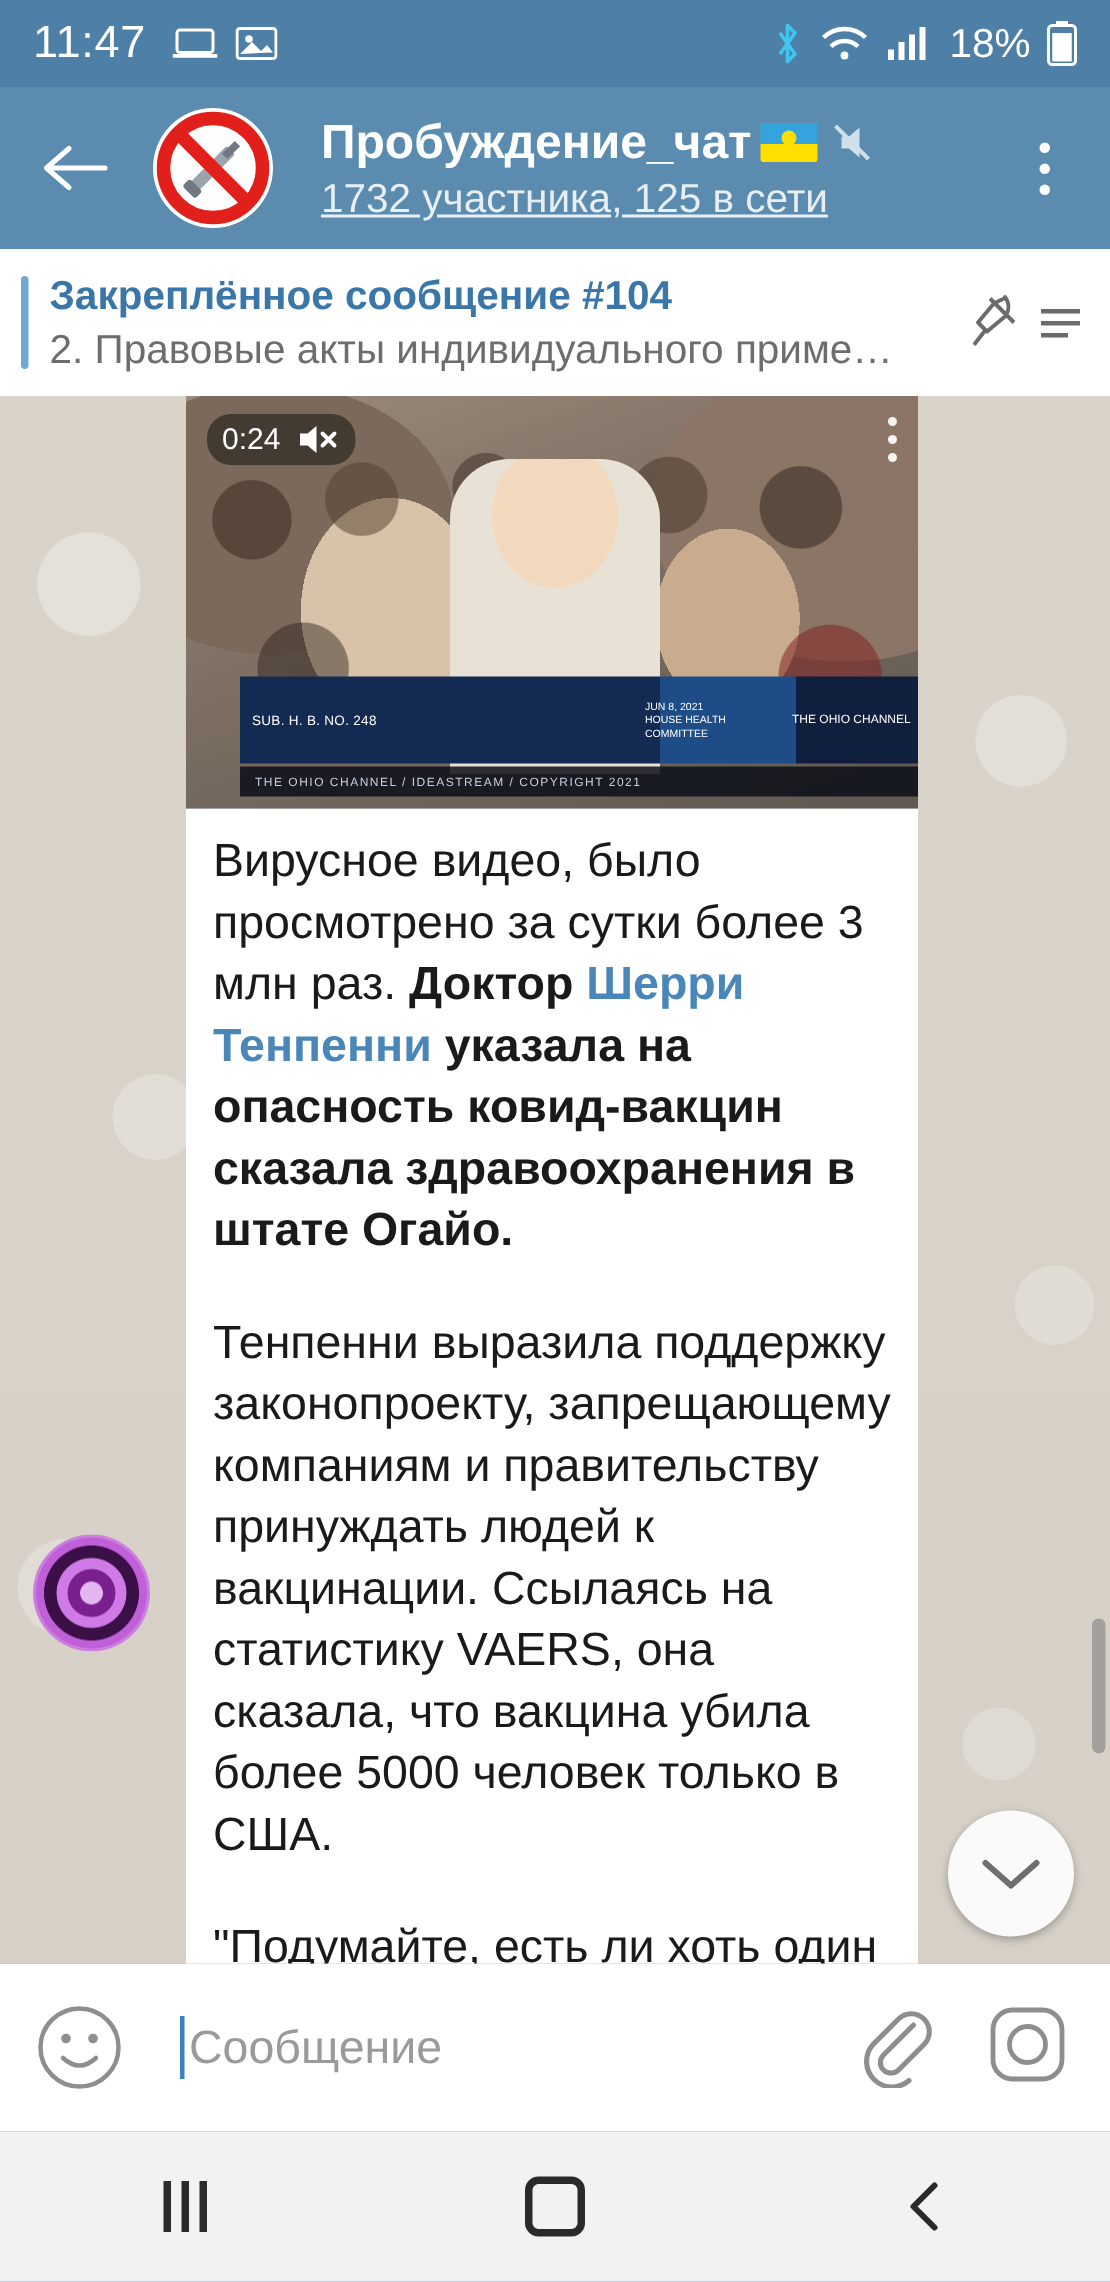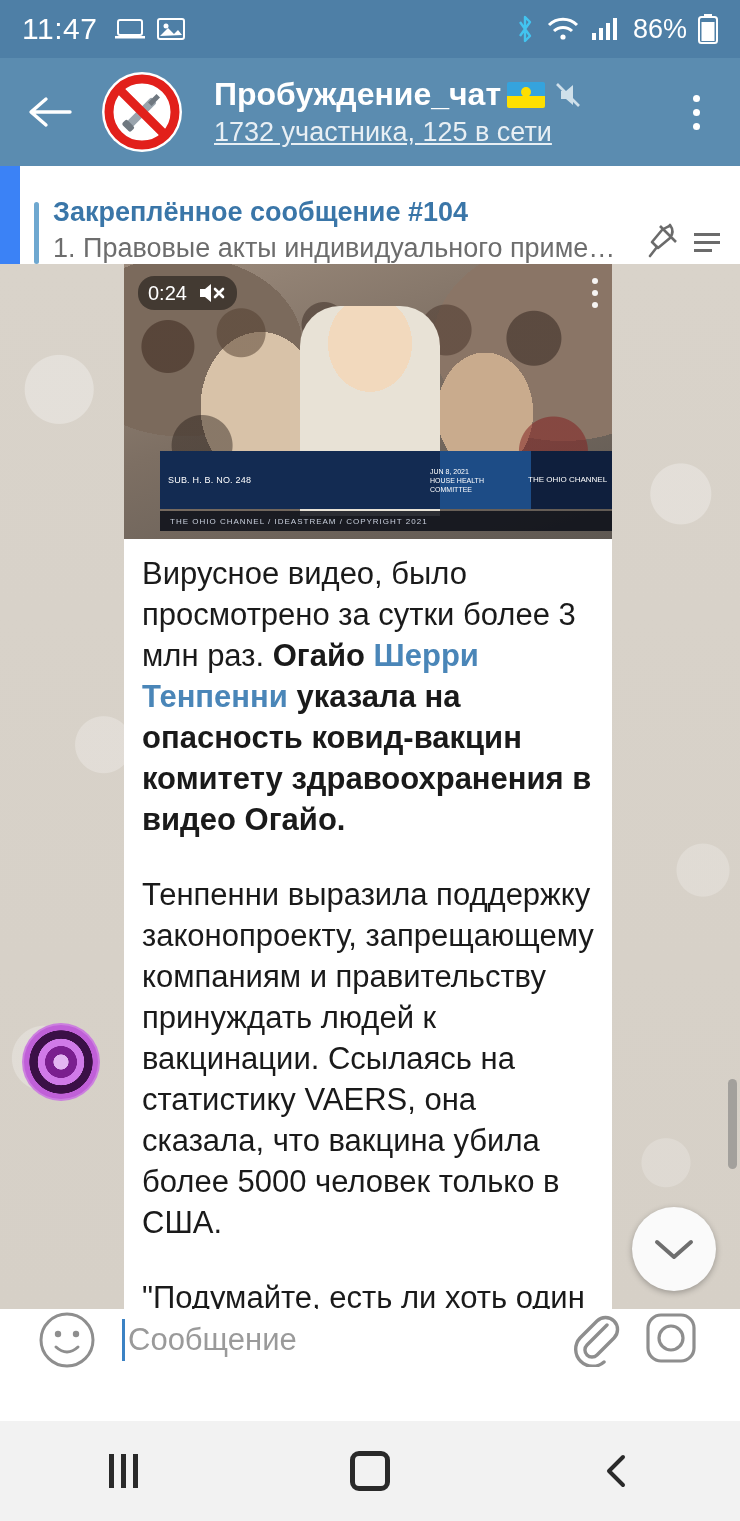--- a/index.html
+++ b/index.html
@@ -93,25 +93,24 @@
     gap: 7px; cursor: pointer; flex: 0 0 56px;
   }
   .menu-dots span {
     width: 7px; height: 7px; background: #fff; border-radius: 50%;
   }
 
   
   .pinned {
     background: #ffffff;
     height: 98px;
-    display: flex; align-items: flex-end;
+    display: flex; align-items: center;
     padding: 0 18px 0 14px;
     flex: 0 0 98px;
     position: relative;
-    margin-left: 20px;
   }
   .pin-bar {
     width: 5px; height: 62px; background: #6fa8d0; border-radius: 3px;
     margin-right: 14px; flex: 0 0 5px;
   }
   .pin-texts { flex: 1; min-width: 0; }
   .pin-title {
     color: #3a76a8; font-size: 27px; font-weight: bold;
     white-space: nowrap; overflow: hidden;
   }
@@ -241,23 +240,23 @@
   }
   .scrollbar {
     position: absolute; right: 3px; top: 815px; width: 9px; height: 90px;
     background: rgba(120,120,120,0.55); border-radius: 6px;
   }
 
   
   .inputbar {
     flex: 0 0 112px; height: 112px;
     background: #ffffff;
-    display: flex; 
-    padding: 0 36px;
-    gap: 14px;
+    display: flex; align-items: center;
+    padding: 0 22px;
+    gap: 26px;
   }
   .smiley { width: 62px; height: 62px; flex: 0 0 62px; cursor: pointer; }
   .msg-input {
     flex: 1; display: flex; align-items: center; height: 62px;
     font-size: 31px; color: #9a9a9a; position: relative; padding-left: 16px;
   }
   .caret {
     width: 3px; height: 42px; background: #3b82c4; position: absolute; left: 10px;
   }
   .attach, .camera { width: 62px; height: 62px; flex: 0 0 62px; cursor: pointer; }
@@ -310,21 +309,21 @@
           </svg>
       </span>
       <span class="ic">
         <svg width="28" height="26" viewBox="0 0 28 26">
             <rect x="2" y="17" width="4" height="7" fill="#fff"></rect>
             <rect x="9" y="12" width="4" height="12" fill="#fff"></rect>
             <rect x="16" y="7" width="4" height="17" fill="#fff"></rect>
             <rect x="23" y="2" width="4" height="22" fill="#fff"></rect>
           </svg>
       </span>
-      <span class="battery-text">86%</span>
+      <span class="battery-text">18%</span>
       <span class="ic">
         <svg width="20" height="30" viewBox="0 0 20 30">
             <rect x="6" y="0" width="8" height="3" fill="#fff"></rect>
             <rect x="1" y="3" width="18" height="26" rx="2.5" fill="none" stroke="#fff" stroke-width="2"></rect>
             <rect x="3.5" y="8" width="13" height="19" fill="#fff"></rect>
           </svg>
       </span>
     </div>
   </div>
 
@@ -366,21 +365,21 @@
       <span></span>
         <span></span>
         <span></span>
     </div>
   </div>
 
   <div class="pinned">
     <div class="pin-bar"></div>
     <div class="pin-texts">
       <div class="pin-title">Закреплённое сообщение #104</div>
-      <div class="pin-body">1. Правовые акты индивидуального приме…</div>
+      <div class="pin-body">2. Правовые акты индивидуального приме…</div>
     </div>
     <div class="pin-actions">
       <span class="ic">
         <svg width="44" height="44" viewBox="0 0 44 44">
             <path d="M14 6 L30 22 M24 5 C27 9 27 14 24 18 L12 28 L6 22 L16 10 C20 7 25 6 24 5 Z" fill="none" stroke="#6b6b6b" stroke-width="2.6" stroke-linejoin="round"></path>
             <path d="M11 27 L4 36" stroke="#6b6b6b" stroke-width="2.6" stroke-linecap="round"></path>
           </svg>
       </span>
       <span class="ic">
         <svg width="30" height="34" viewBox="0 0 30 34">
@@ -428,21 +427,21 @@
         </div>
 
         <div class="kebab">
           <i></i>
             <i></i>
             <i></i>
         </div>
       </div>
 
       <div class="msg-text">
-        <p><span>Вирусное видео, было просмотрено за сутки более 3 млн раз. </span><b>Огайо </b><b class="link">Шерри Тенпенни</b><b> указала на опасность ковид-вакцин комитету здравоохранения в видео Огайо.</b></p>
+        <p><span>Вирусное видео, было просмотрено за сутки более 3 млн раз. </span><b>Доктор </b><b class="link">Шерри Тенпенни</b><b> указала на опасность ковид-вакцин сказала здравоохранения в штате Огайо.</b></p>
         <p>Тенпенни выразила поддержку законопроекту, запрещающему компаниям и правительству принуждать людей к вакцинации. Ссылаясь на статистику VAERS, она сказала, что вакцина убила более 5000 человек только в США.</p>
         <p>"Подумайте, есть ли хоть один продукт в любой другой</p>
       </div>
     </div>
 
     <div class="sender-avatar"></div>
 
     <div class="scrollbar"></div>
 
     <div class="scroll-down">

